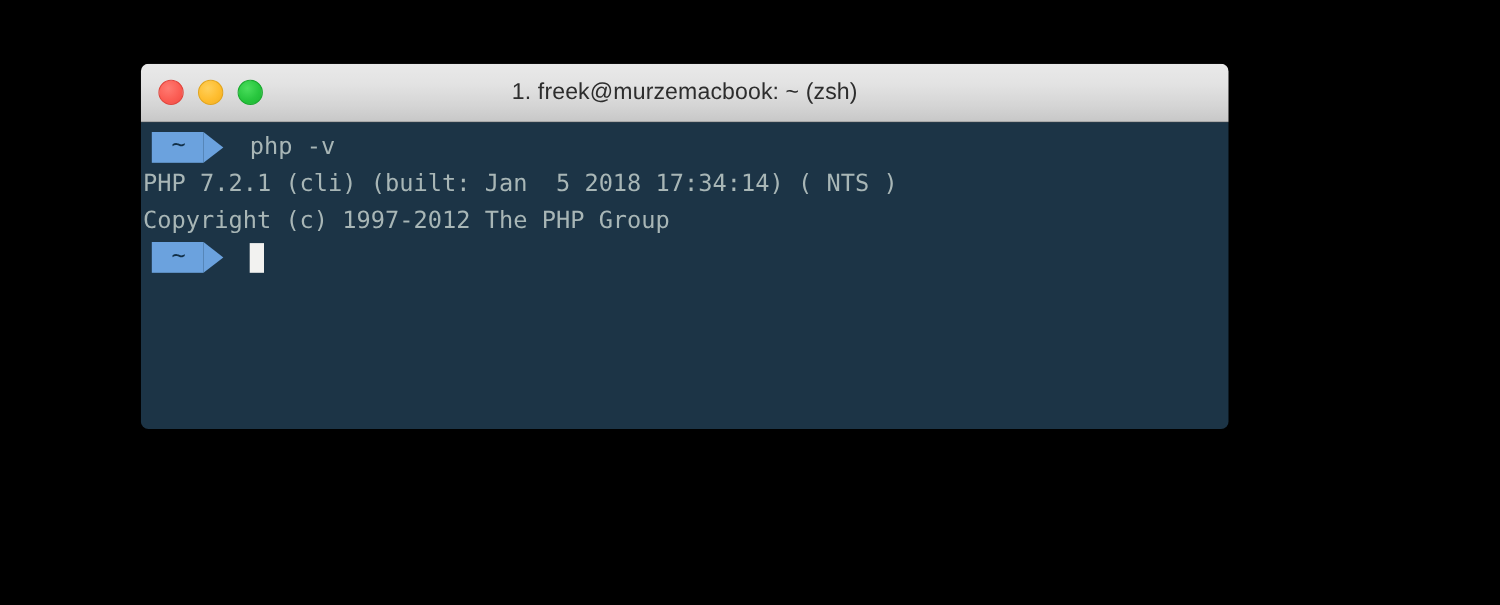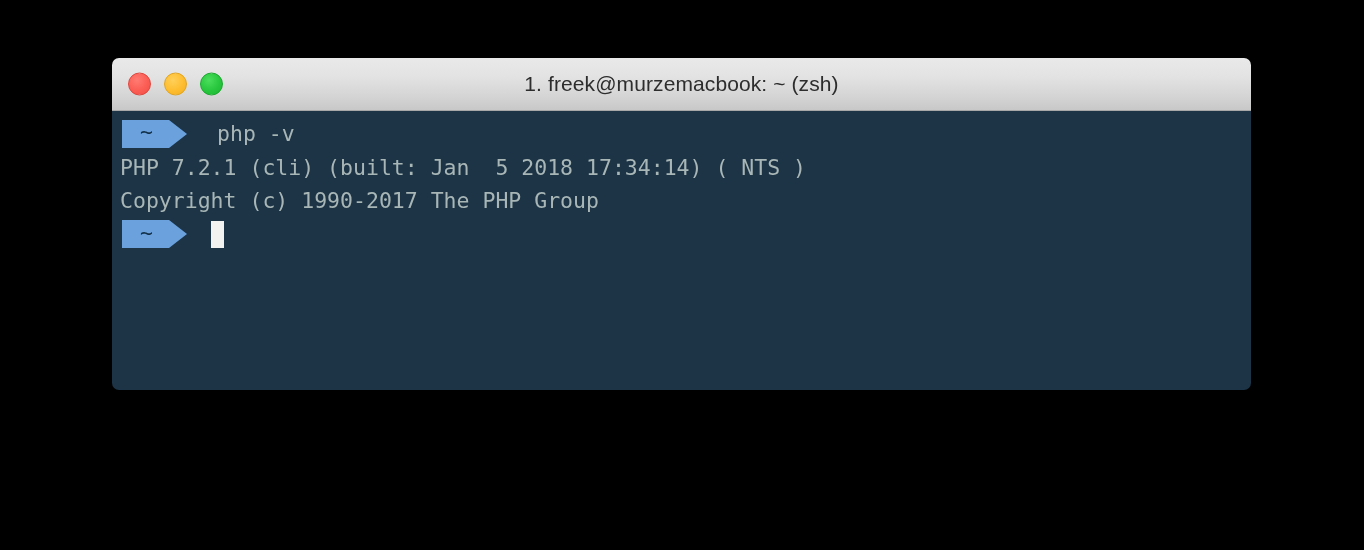--- a/index.html
+++ b/index.html
@@ -18,23 +18,23 @@
   #screen {
     position: relative;
     width: 1364px;
     height: 550px;
     background: #000000;
   }
 
   
   .terminal-window {
     position: absolute;
-    left: 112px;
+    left: 128px;
     top: 58px;
-    width: 1139px;
+    width: 989px;
     height: 332px;
     border-radius: 7px 7px 7px 7px;
     overflow: hidden;
     box-shadow: 0 6px 22px rgba(0,0,0,0.55);
   }
 
   
   .title-bar {
     position: relative;
     height: 53px;
@@ -95,21 +95,21 @@
     box-sizing: border-box;
     font-family: "DejaVu Sans Mono", monospace;
     font-size: 21.5px;
     line-height: 33.5px;
     color: #a8b6b6;
     overflow: hidden;
   }
 
   .term-line {
     white-space: pre;
-    padding-left: 8px;
+    padding-left: 2px;
     height: 33.5px;
     display: flex;
     align-items: center;
   }
 
   .term-line .text {
     white-space: pre;
   }
 
   
@@ -150,21 +150,21 @@
 
   .prompt-badge-arrow {
     width: 0;
     height: 0;
     border-top: 14px solid transparent;
     border-bottom: 14px solid transparent;
     border-left: 18px solid #6ba2de;
   }
 
   .prompt-command {
-    margin-left: 30px;
+    margin-left: 24px;
     white-space: pre;
     color: #a8b6b6;
   }
 
   
   .cursor-block {
     display: inline-block;
     margin-left: 24px;
     width: 13px;
     height: 27px;
@@ -199,21 +199,21 @@
           </span>
           <span class="prompt-badge-arrow"></span>
         </span>
         <span class="prompt-command">php -v</span>
       </div>
 
       <div class="term-line">
         <span class="text">PHP 7.2.1 (cli) (built: Jan  5 2018 17:34:14) ( NTS )</span>
       </div>
       <div class="term-line">
-        <span class="text">Copyright (c) 1990-2017 The PHP Group</span>
+        <span class="text">Copyright (c) 1997-2012 The PHP Group</span>
       </div>
 
       <div class="prompt-row">
         <span class="prompt-badge">
           <span class="prompt-badge-body">
             <span class="prompt-badge-tilde">~</span>
           </span>
           <span class="prompt-badge-arrow"></span>
         </span>
         <span class="cursor-block"></span>

